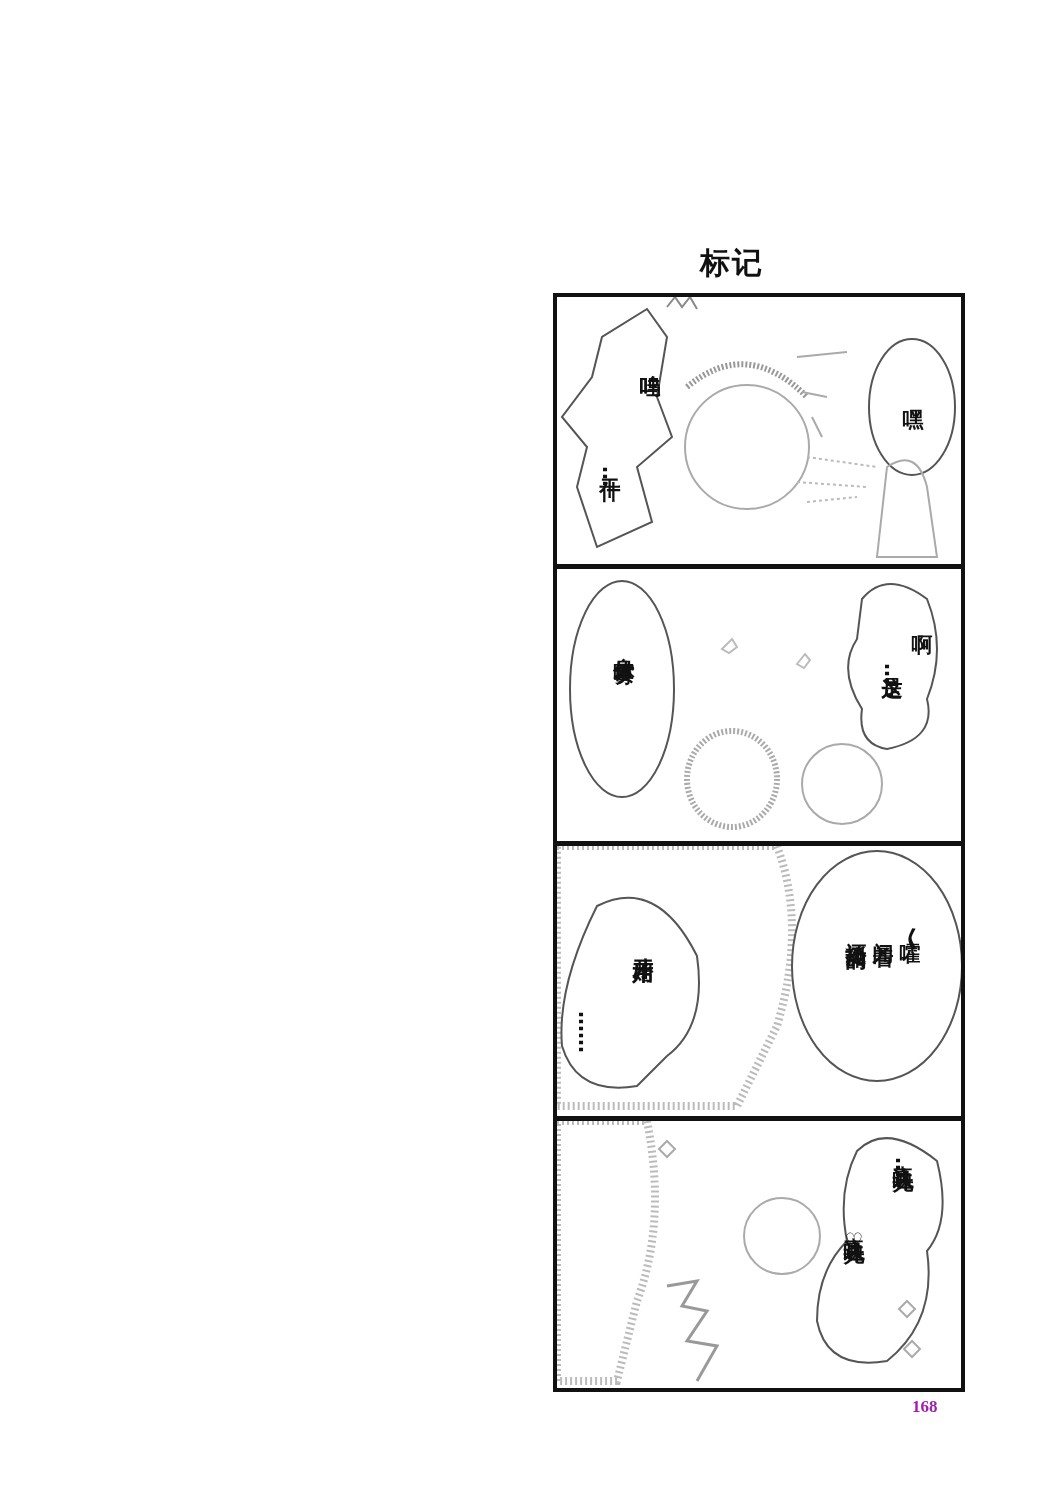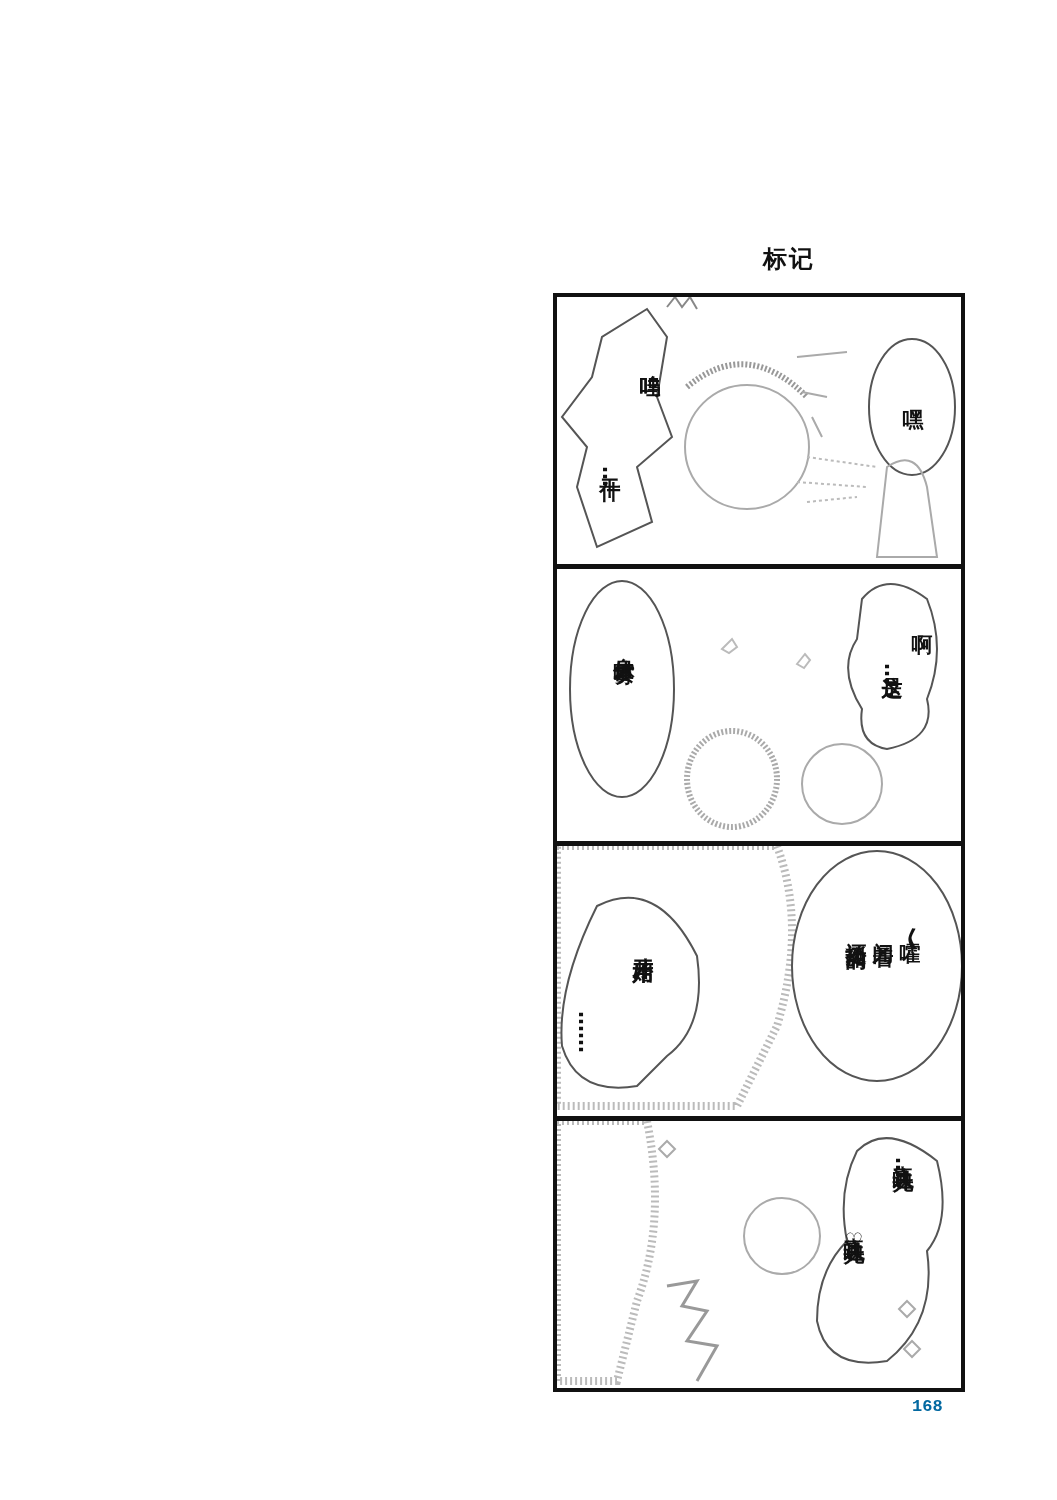--- a/index.html
+++ b/index.html
@@ -1,25 +1,25 @@
 <!DOCTYPE html>
 <html><head>
 <meta charset="utf-8">
 <style>
   html,body{margin:0;padding:0;}
   body{width:1057px;height:1500px;background:#fff;position:relative;overflow:hidden;font-family:"DejaVu Sans","Liberation Sans",sans-serif;}
-  .title{position:absolute;left:700px;top:243px;width:115px;text-align:right;font-size:24px;font-weight:bold;color:#111;letter-spacing:2px;}
+  .title{position:absolute;left:700px;top:243px;width:115px;text-align:left;font-size:30px;font-weight:bold;color:#111;letter-spacing:2px;}
   .panel{position:absolute;left:553px;width:412px;border:4px solid #111;box-sizing:border-box;background:#fff;overflow:hidden;}
   .p1{top:293px;height:275px;}
   .p2{top:565px;height:280px;}
   .p3{top:842px;height:278px;}
   .p4{top:1117px;height:275px;}
   .vtext{position:absolute;writing-mode:vertical-rl;font-weight:bold;color:#111;font-size:21px;line-height:26px;letter-spacing:2px;}
   svg.art{position:absolute;left:0;top:0;}
-  .pageno{position:absolute;left:912px;top:1397px;font-size:17px;font-weight:bold;color:#0369a1;font-family:Liberation Mono, monospace;}
+  .pageno{position:absolute;left:912px;top:1397px;font-size:17px;font-weight:bold;color:#a21caf;font-family:Liberation Serif, serif;}
   .dots{letter-spacing:0;}
 </style>
 </head>
 <body>
 
 <div class="title">标记</div>
 
 <div class="panel p1">
   <svg class="art" width="404" height="267">
     <path d="M90 12 L110 40 L100 100 L115 140 L80 170 L95 225 L40 250 L20 190 L30 150 L5 120 L35 80 L45 40 Z" fill="#fff" stroke="#555" stroke-width="2"></path>

